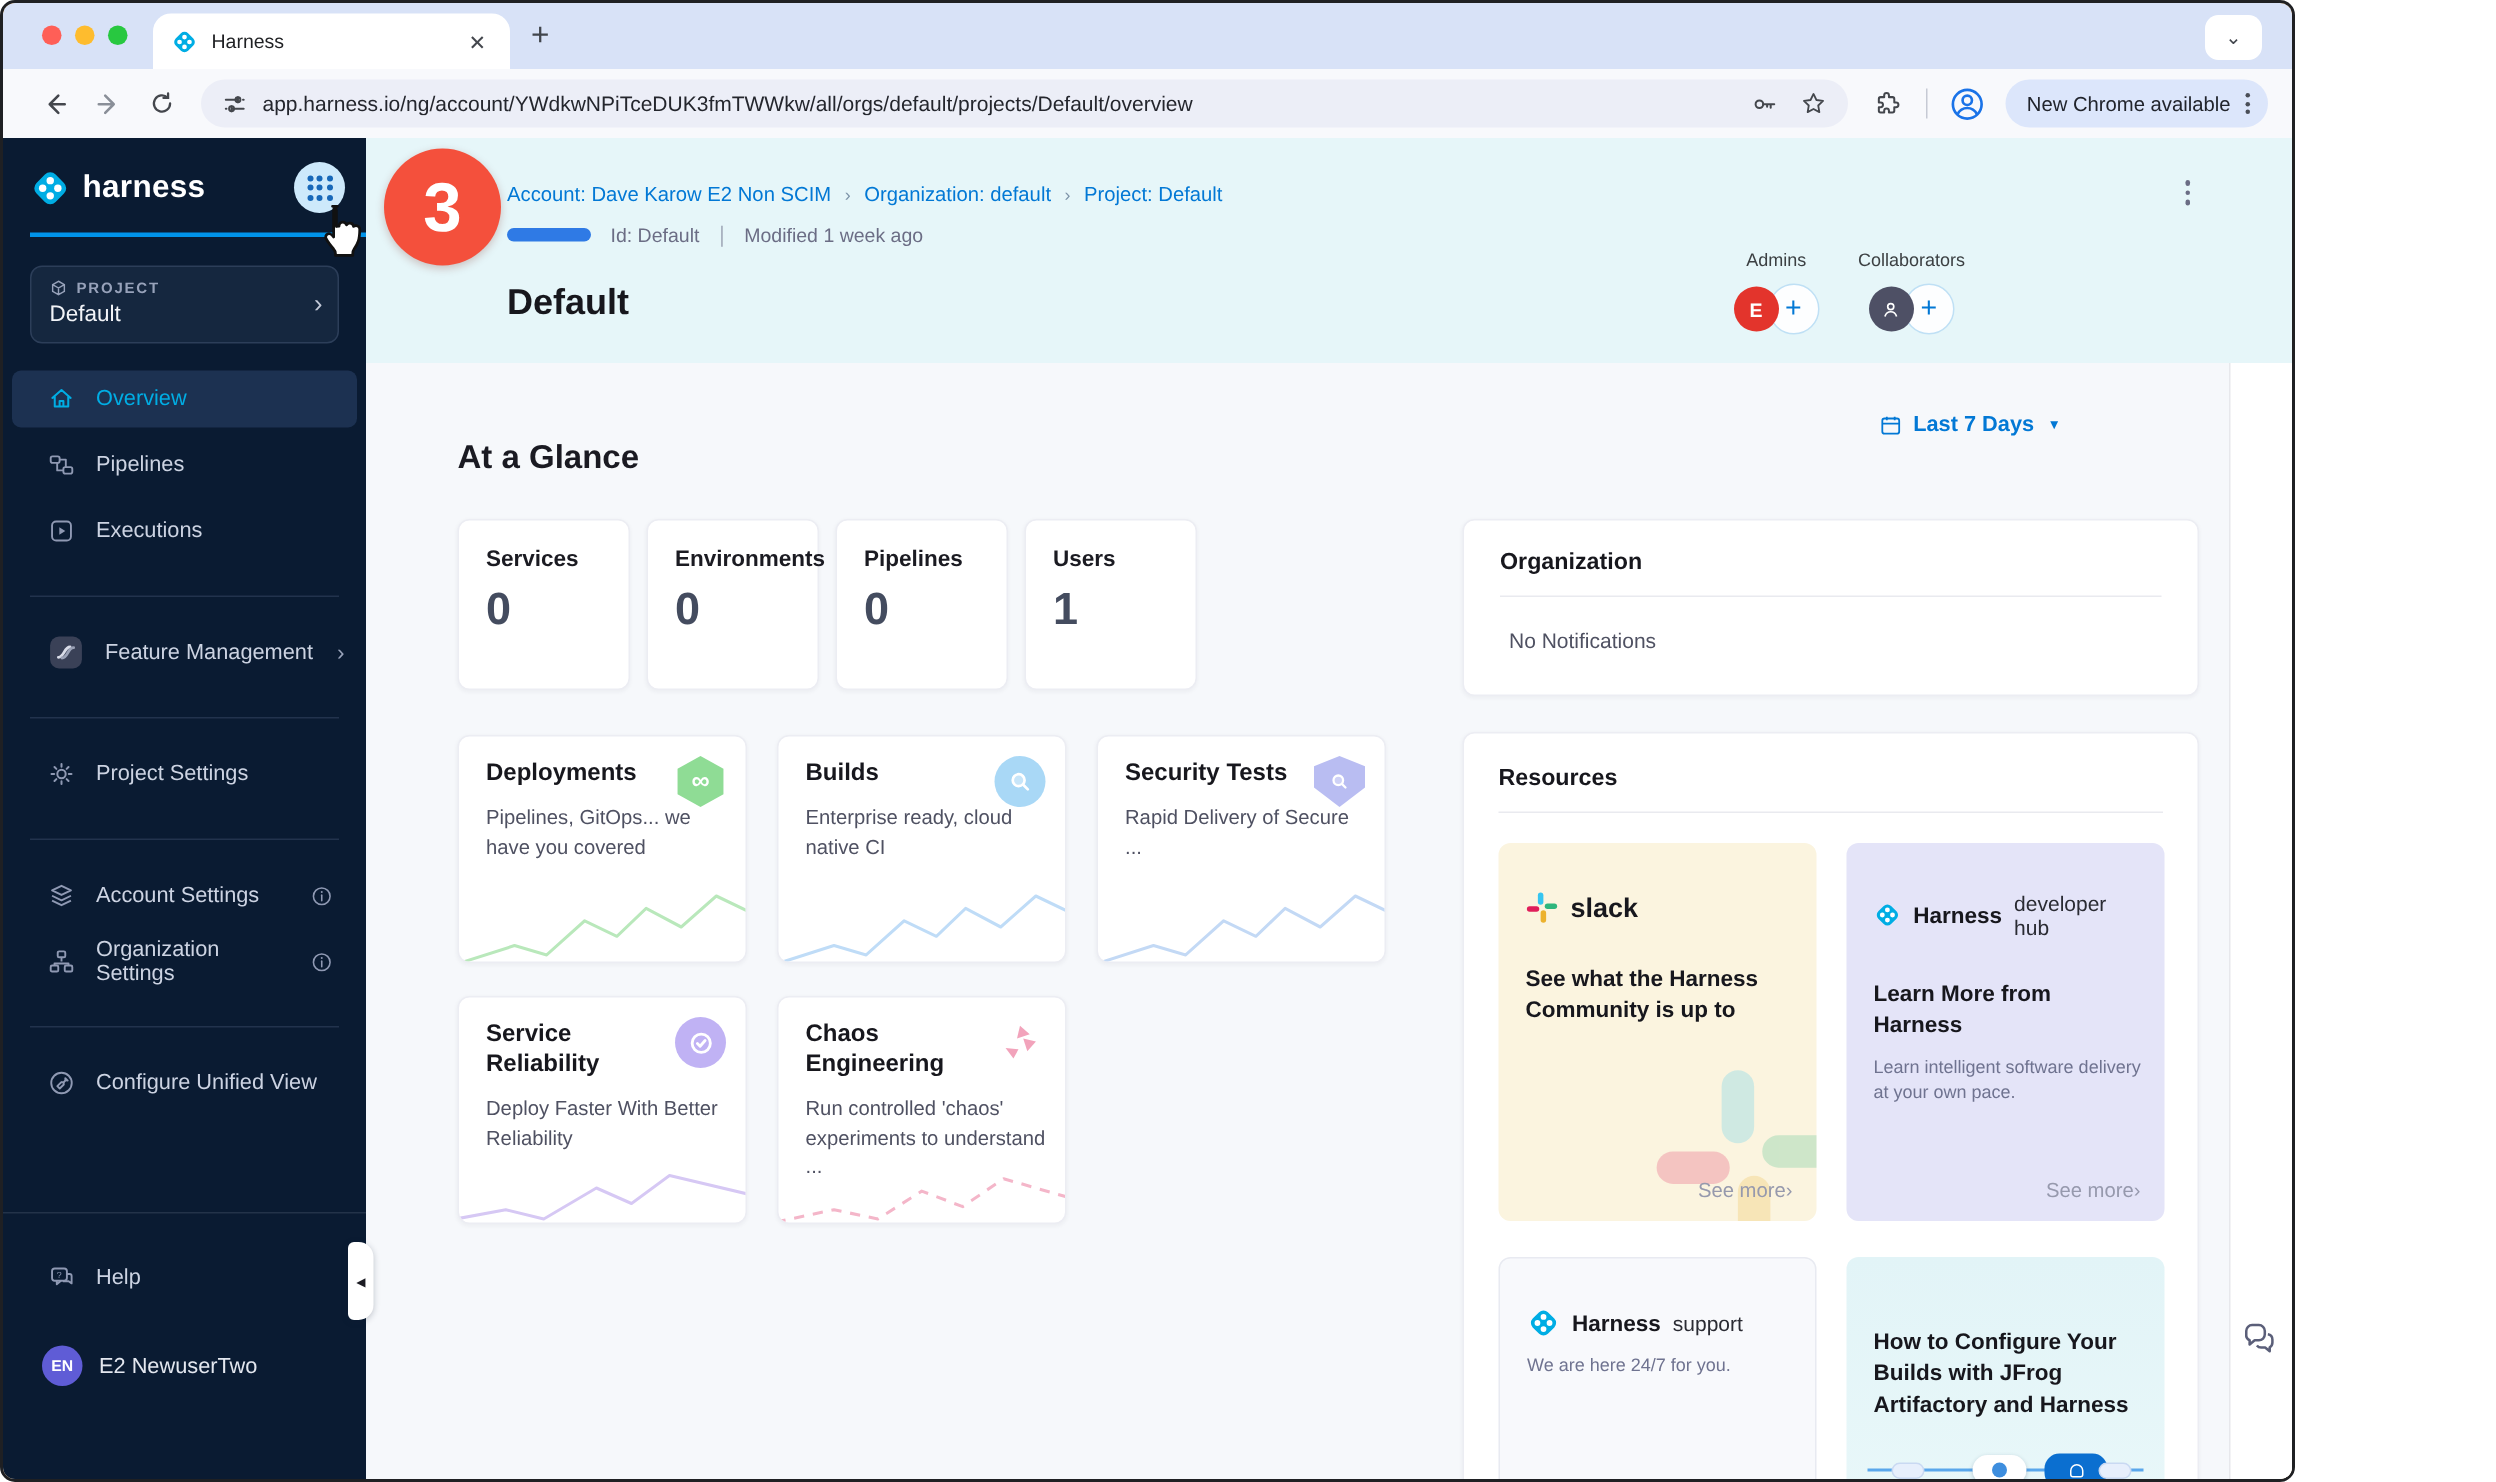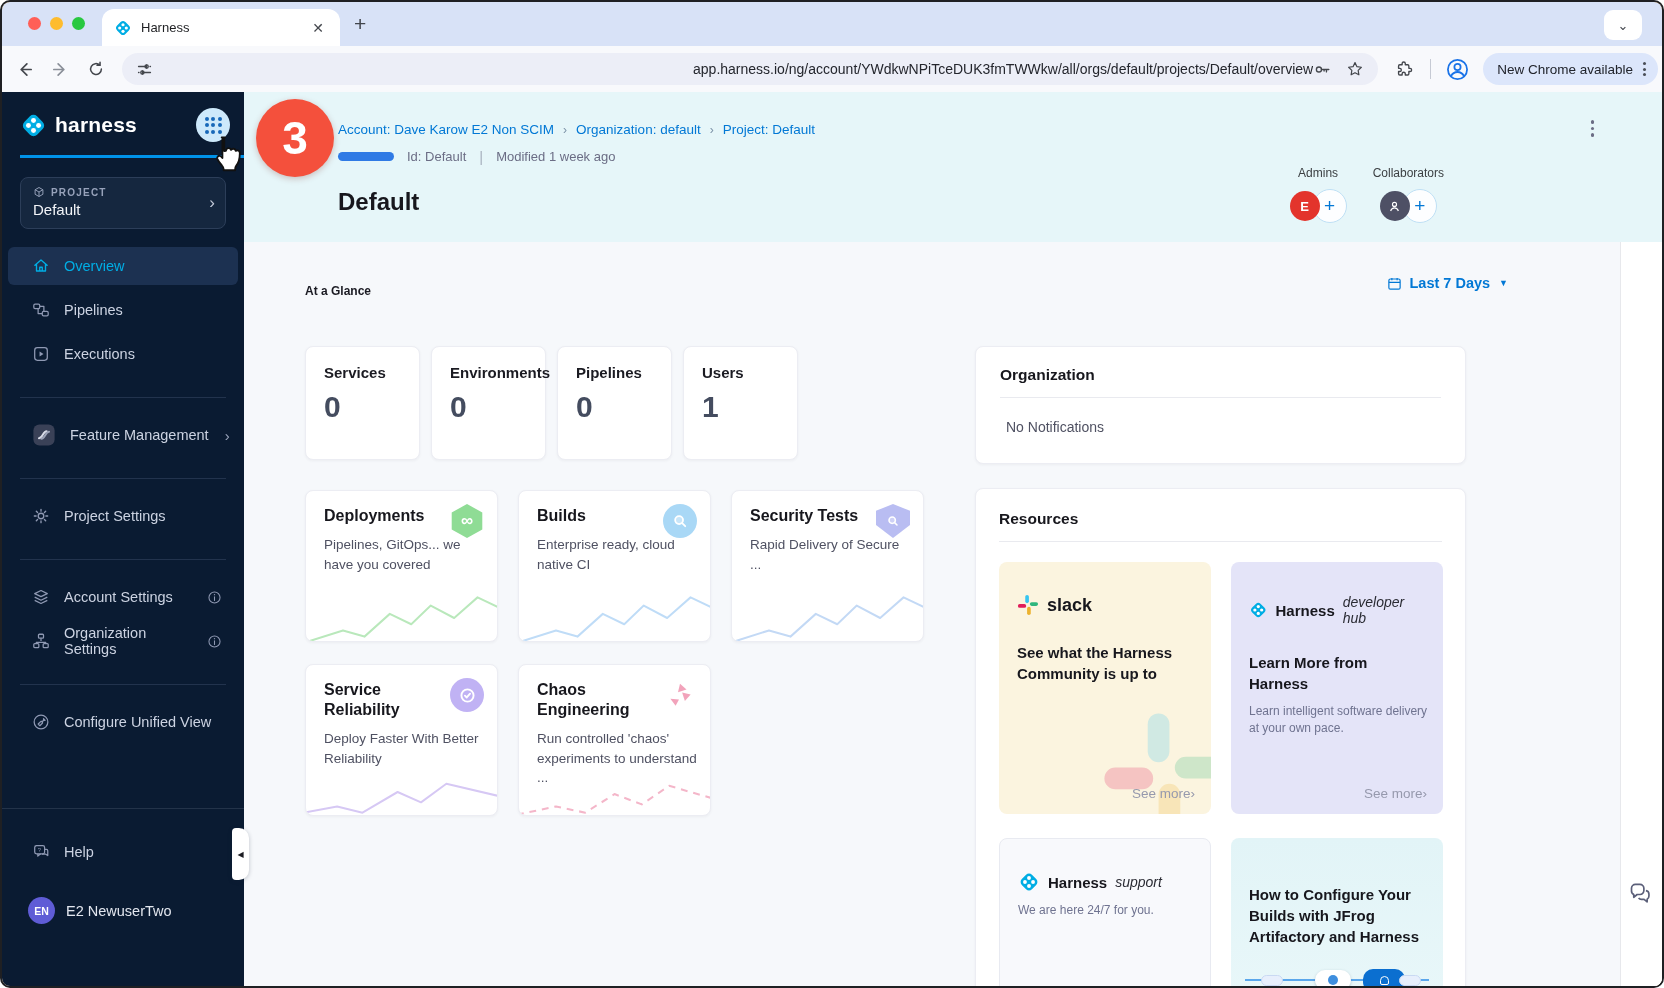--- a/index.html
+++ b/index.html
@@ -1,30 +1,30 @@
 <!DOCTYPE html>
 <html><head>
 <meta charset="utf-8">
 <style>
   html,body{margin:0;padding:0;background:#fff;}
   body{width:1664px;height:988px;font-family:"Liberation Sans","DejaVu Sans",sans-serif;-webkit-font-smoothing:antialiased;}
   *{box-sizing:border-box;}
-  .window{position:relative;width:1664px;height:988px;border:2px solid #1f2023;border-radius:10px;overflow:hidden;background:#a16207;}
+  .window{position:relative;width:1530px;height:988px;border:2px solid #1f2023;border-radius:10px;overflow:hidden;background:#a16207;}
 
   
   .tabstrip{position:relative;height:44px;background:#d8e2f7;}
   .traffic{position:absolute;left:26px;top:15px;display:flex;gap:9px;}
   .tl{width:13px;height:13px;border-radius:50%;}
   .tl.red{background:#ff5f57;} .tl.yellow{background:#febc2e;} .tl.green{background:#28c840;}
   .tab{position:absolute;left:100px;top:7px;width:238px;height:37px;background:#fff;border-radius:12px 12px 0 0;display:flex;align-items:center;padding:0 12px;}
   .tab-title{flex:1;font-size:13px;color:#1f2023;margin-left:9px;white-space:nowrap;overflow:hidden;}
   .tab-close{color:#44474d;font-size:14px;line-height:1;padding:2px 4px;cursor:default;}
   .newtab-plus{position:absolute;left:352px;top:10px;font-size:21px;color:#41454c;font-weight:400;}
   .strip-chevron{position:absolute;right:20px;top:8px;width:38px;height:30px;background:#fff;border-radius:9px;display:flex;align-items:center;justify-content:center;color:#41454c;font-size:13px;}
-  .toolbar{position:relative;height:46px;background:#f8f9fc;display:flex;align-items:center;padding:0 4px;text-align:right;}
+  .toolbar{position:relative;height:46px;background:#f8f9fc;display:flex;align-items:center;padding:0 16px;}
   .tbtn{width:36px;height:36px;display:flex;align-items:center;justify-content:center;border-radius:50%;flex-shrink:0;}
   .urlbar{flex:1;height:32px;background:#eceef7;border-radius:16px;display:flex;align-items:center;padding:0 14px;margin:0 8px;min-width:0;}
   .url-text{flex:1;font-size:14px;color:#24262d;white-space:nowrap;overflow:hidden;margin-left:10px;}
   .toolbar-right{display:flex;align-items:center;gap:8px;flex-shrink:0;}
   .vdiv{width:1px;height:20px;background:#c6cad4;}
   .chrome-pill{height:32px;background:#dce6fb;border-radius:16px;display:flex;align-items:center;gap:8px;padding:0 10px 0 14px;font-size:13.5px;color:#21242c;font-weight:500;}
   .kebab-dots{display:flex;flex-direction:column;gap:2.5px;padding:2px;}
   .kebab-dots i{width:3px;height:3px;border-radius:50%;background:#4a4e57;}
 
   
@@ -72,21 +72,21 @@
   .idtext{font-size:13px;color:#6b6d85;}
   .idsep{color:#a9b2c0;font-size:15px;}
   .ptitle{position:absolute;left:94px;top:80px;font-size:24px;font-weight:700;color:#17171d;}
   .people{position:absolute;right:218px;top:74px;display:flex;gap:26px;align-items:center;}
   .pcol{display:flex;flex-direction:column;align-items:center;}
   .plabel{font-size:12px;color:#3c4043;margin-bottom:9px;}
   .prow{display:flex;align-items:center;}
   .avatar{width:30px;height:30px;border-radius:50%;display:flex;align-items:center;justify-content:center;color:#fff;font-size:13px;font-weight:700;z-index:2;}
   .plusbtn{width:34px;height:34px;border-radius:50%;background:#fdfeff;border:1px solid #bfe0f5;color:#0278d5;font-size:19px;display:flex;align-items:center;justify-content:center;margin-left:-7px;z-index:1;font-weight:400;}
   .page-body{position:absolute;top:150px;left:0;right:0;bottom:0;background:#f6f8fb;overflow:hidden;}
-  .glance-title{position:absolute;left:61px;top:32px;font-size:12px;font-weight:700;color:#1a1a22;}
+  .glance-title{position:absolute;left:61px;top:32px;font-size:22px;font-weight:700;color:#1a1a22;}
   .datefilter{position:absolute;right:154px;top:33px;display:flex;align-items:center;gap:7px;font-size:14.5px;font-weight:600;}
   .caret{font-size:9px;margin-left:2px;}
 
   .stats{position:absolute;left:61px;top:104px;display:flex;gap:11px;}
   .stat-card{width:115px;height:114px;background:#fff;border:1px solid #ecedf3;border-radius:8px;padding:17px 18px;box-shadow:0 1px 3px rgba(40,45,60,.05);}
   .stat-label{font-size:15px;font-weight:700;color:#1b1b22;}
   .stat-value{font-size:30px;font-weight:700;color:#444c5f;margin-top:9px;}
 
   .modules{position:absolute;left:61px;top:248px;display:grid;grid-template-columns:193px 193px 193px;grid-column-gap:20px;grid-row-gap:22px;}
   .mcard{position:relative;width:193px;height:152px;background:#fff;border:1px solid #ecedf3;border-radius:8px;padding:15px 18px;overflow:hidden;box-shadow:0 1px 3px rgba(40,45,60,.05);}
@@ -109,21 +109,21 @@
   .notif-empty{font-size:14px;color:#4f5162;margin-top:21px;padding-left:6px;}
   .resources{margin-top:24px;height:620px;padding:21px 23px;}
   .res-grid{display:grid;grid-template-columns:212px 212px;grid-column-gap:20px;grid-row-gap:24px;margin-top:20px;}
   .rcard{position:relative;border-radius:8px;padding:32px 18px 16px;overflow:hidden;}
   .rc-0{height:252px;background:#fbf4df;}
   .rc-1{height:252px;background:#e4e4f8;}
   .rc-2{height:320px;background:#f8f9fc;border:1px solid #e8eaf1;}
   .rc-3{height:320px;background:linear-gradient(180deg,#e2f4f7,#eefafb);}
   .brandrow{display:flex;align-items:center;gap:8px;}
   .brand-bold{font-size:15px;font-weight:700;color:#17171d;}
-  .brand-rest{font-size:14px;color:#2a2b33;font-style:italic;}
+  .brand-rest{font-size:14px;color:#2a2b33;}
   .brand-bold.slack-word{font-size:18px;}
   .rheading{font-size:15px;font-weight:700;color:#17171d;line-height:1.4;margin-top:26px;width:178px;}
   .rsub{font-size:12px;color:#6f7390;line-height:1.45;margin-top:9px;width:182px;}
   .seemore{position:absolute;right:16px;bottom:13px;font-size:13.5px;color:#9699ad;}
   .slack-watermark{position:absolute;right:-18px;bottom:-24px;width:130px;height:130px;opacity:.22;}
   .pipe{position:absolute;left:14px;right:14px;top:128px;height:28px;}
   .pipe-line{position:absolute;left:0;right:0;top:13px;height:2px;background:#5aa7ec;}
   .pnode{position:absolute;border-radius:10px;}
   .pnode.dotpill{width:22px;height:11px;top:9px;background:#e7effc;border:1px solid #c9d9f2;}
   .pnode.white{width:36px;height:20px;top:4px;background:#fff;box-shadow:0 1px 3px rgba(30,60,90,.25);display:flex;align-items:center;justify-content:center;}

